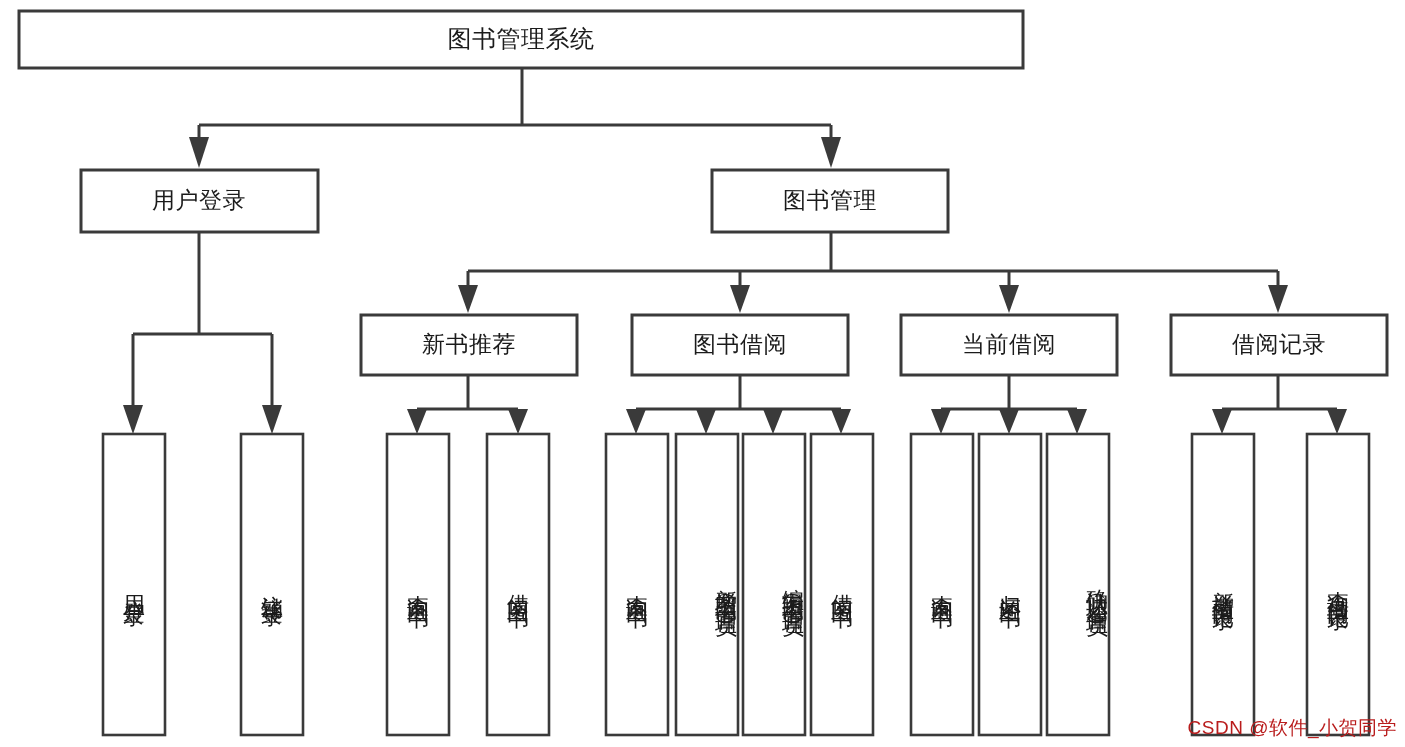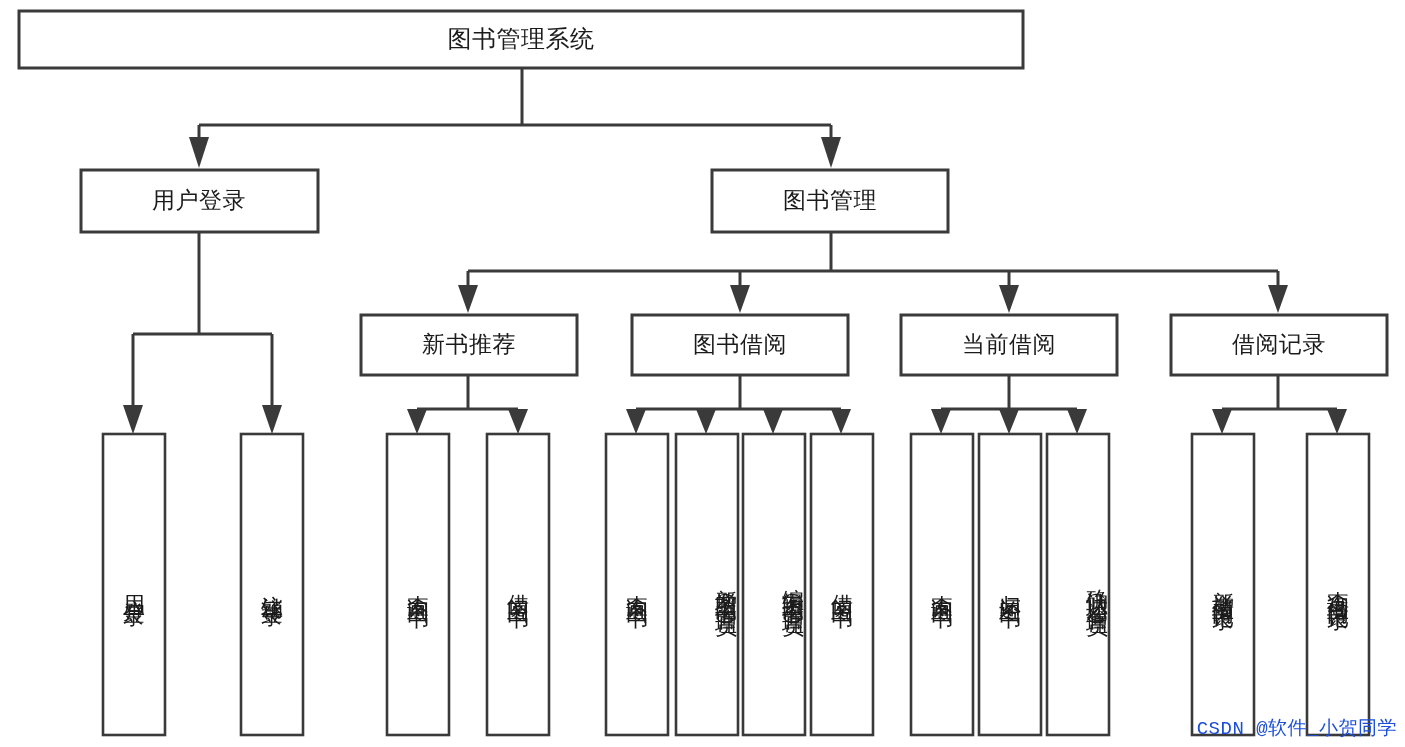--- a/index.html
+++ b/index.html
@@ -75,23 +75,23 @@
     color: #1b1b1b;
     letter-spacing: 4px;
     text-align: center;
     white-space: nowrap;
     pointer-events: none;
   }
   .watermark {
     position: absolute;
     right: 8px;
     bottom: 6px;
-    font-family: Liberation Mono, monospace;
+    font-family: Liberation Sans, sans-serif;
     font-size: 19px;
-    color: #1d4ed8;
+    color: #b91c1c;
     letter-spacing: 0.5px;
     user-select: none;
   }
 </style>
 </head>
 <body>
 
 <div id="diagram-root">
 
   <svg id="flowchart" viewBox="0 0 1405 747">

